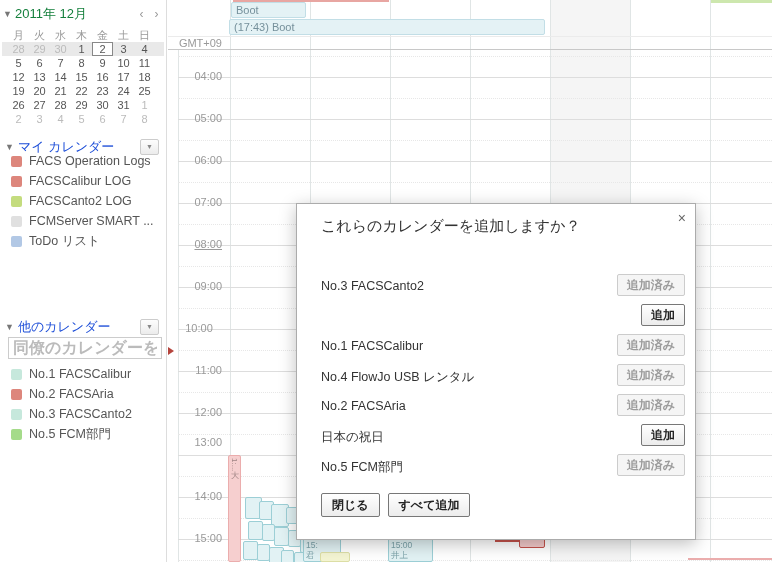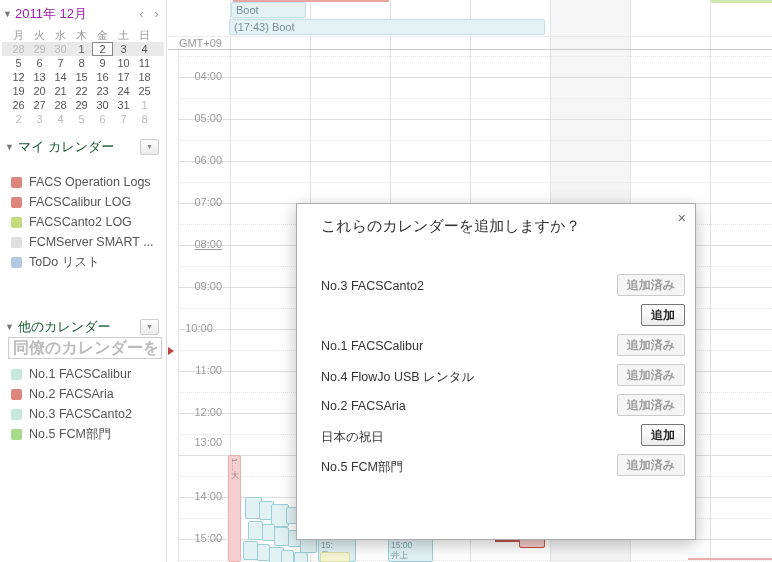--- a/index.html
+++ b/index.html
@@ -6,33 +6,33 @@
   #app{position:relative;width:772px;height:562px;overflow:hidden;background:#fff;
        font-family:"Liberation Sans","DejaVu Sans",sans-serif;-webkit-font-smoothing:antialiased;}
   .abs{position:absolute;}
 
   
   #sidebar{position:absolute;left:0;top:0;width:167px;height:562px;background:#fff;
            border-right:1px solid #ddd;box-sizing:border-box;z-index:3;}
   #minical{position:absolute;left:2px;top:4px;width:162px;}
   .mc-title-row{display:flex;align-items:center;height:20px;}
   .mc-tri{font-size:9px;color:#777;margin:0 3px 0 1px;}
-  .mc-title{font-size:13px;color:#a21caf;white-space:nowrap;}
+  .mc-title{font-size:13px;color:#15803d;white-space:nowrap;}
   .mc-nav{margin-left:auto;width:15px;text-align:center;color:#999;font-size:12px;cursor:pointer;}
   .mc-nav+.mc-nav{margin-left:0;}
   .mc-row{display:flex;height:14px;align-items:center;padding-left:6px;}
   .mc-row.cw{background:#e9e9e9;}
   .mc-cell{width:21px;text-align:center;font-size:11px;color:#555;box-sizing:border-box;cursor:pointer;}
   .mc-head-cell{width:21px;text-align:center;font-size:11px;color:#999;}
   .mc-cell.muted{color:#bbb;}
   .mc-cell.today{border:1px solid #888;background:#fff;}
 
   .sec-head{display:flex;align-items:center;height:18px;}
   .sec-tri{font-size:9px;color:#777;margin:0 4px 0 3px;}
-  .sec-title{font-size:13px;color:#14532d;white-space:nowrap;}
+  .sec-title{font-size:13px;color:#1d4ed8;white-space:nowrap;}
   .dd-btn{margin-left:auto;margin-right:6px;width:17px;height:14px;border:1px solid #ccc;border-radius:2px;
           background:linear-gradient(#fdfdfd,#ececec);font-size:7px;color:#888;text-align:center;line-height:13px;cursor:pointer;}
   .cal-item{display:flex;align-items:center;height:20px;padding-left:9px;font-size:12.5px;color:#555;
             white-space:nowrap;cursor:pointer;}
   .swatch{width:11px;height:11px;border-radius:2px;margin-right:7px;flex:0 0 auto;}
   #add-cal-input{position:absolute;left:8px;width:144px;height:18px;border:1px solid #ccc;font-size:16px;
                  padding:1px 4px;color:#555;font-family:inherit;box-sizing:content-box;font-weight:bold;}
   #add-cal-input::placeholder{color:#bbb;}
 
   
@@ -146,21 +146,21 @@
         <div class="ev teal" style="left: 248px; top: 521px; width: 15px; height: 19px;"></div>
         <div class="ev teal" style="left: 262px; top: 524px; width: 13px; height: 17px;"></div>
         <div class="ev teal" style="left: 274px; top: 527px; width: 15px; height: 19px;"></div>
         <div class="ev teal" style="left: 288px; top: 530px; width: 13px; height: 17px;"></div>
         <div class="ev teal" style="left: 300px; top: 532px; width: 17px; height: 21px;"></div>
         <div class="ev teal" style="left: 243px; top: 541px; width: 15px; height: 19px;"></div>
         <div class="ev teal" style="left: 257px; top: 544px; width: 13px; height: 17px;"></div>
         <div class="ev teal" style="left: 269px; top: 547px; width: 15px; height: 19px;"></div>
         <div class="ev teal" style="left: 281px; top: 550px; width: 13px; height: 17px;"></div>
         <div class="ev teal" style="left: 294px; top: 552px; width: 14px; height: 16px;"></div>
-        <div class="ev teal small-label" style="left: 318px; top: 537px; width: 38px; height: 25px;">
+        <div class="ev teal small-label" style="left: 303px; top: 537px; width: 38px; height: 25px;">
           <div>15:</div>
           <div>君</div>
         </div>
         <div class="ev teal small-label" style="left: 388px; top: 537px; width: 45px; height: 25px;">
           <div>15:00</div>
           <div>井上</div>
         </div>
         <div class="ev" style="left: 519px; top: 537px; width: 26px; height: 11px; background: rgb(242, 201, 201); border: 1px solid rgb(196, 82, 75);"></div>
         <div class="ev" style="left: 320px; top: 552px; width: 30px; height: 10px; background: rgb(244, 245, 211); border: 1px solid rgb(221, 223, 166);"></div>
       </div>
@@ -241,21 +241,21 @@
         </div>
     </div>
 
     <div class="abs" style="left:2px;top:138px;width:163px;">
       <div class="sec-head">
         <span class="sec-tri">▼</span>
         <span class="sec-title">マイ カレンダー</span>
         <span class="dd-btn">▼</span>
       </div>
     </div>
-    <div id="my-cal-list" class="abs" style="left:2px;top:172px;width:163px;text-align:right;">
+    <div id="my-cal-list" class="abs" style="left:2px;top:151px;width:163px;text-align:right;">
         <div class="cal-item">
           <span class="swatch" style="background: rgb(221, 134, 124);"></span>
           <span>FACS Operation Logs</span>
         </div>
         <div class="cal-item">
           <span class="swatch" style="background: rgb(221, 134, 124);"></span>
           <span>FACSCalibur LOG</span>
         </div>
         <div class="cal-item">
           <span class="swatch" style="background: rgb(196, 220, 126);"></span>
@@ -310,15 +310,16 @@
         <div class="m-btn off" style="top: 130px;">追加済み</div>
         <div class="m-label" style="top: 165px;">No.4 FlowJo USB レンタル</div>
         <div class="m-btn off" style="top: 160px;">追加済み</div>
         <div class="m-label" style="top: 195px;">No.2 FACSAria</div>
         <div class="m-btn off" style="top: 190px;">追加済み</div>
         <div class="m-label" style="top: 225px;">日本の祝日</div>
         <div class="m-btn on" style="top: 220px;">追加</div>
         <div class="m-label" style="top: 255px;">No.5 FCM部門</div>
         <div class="m-btn off" style="top: 250px;">追加済み</div>
       </div>
+    <div id="modal-footer"><div class="f-btn">閉じる</div><div class="f-btn">すべて追加</div></div>
   </div>
 
 </div>
 
 </body></html>

